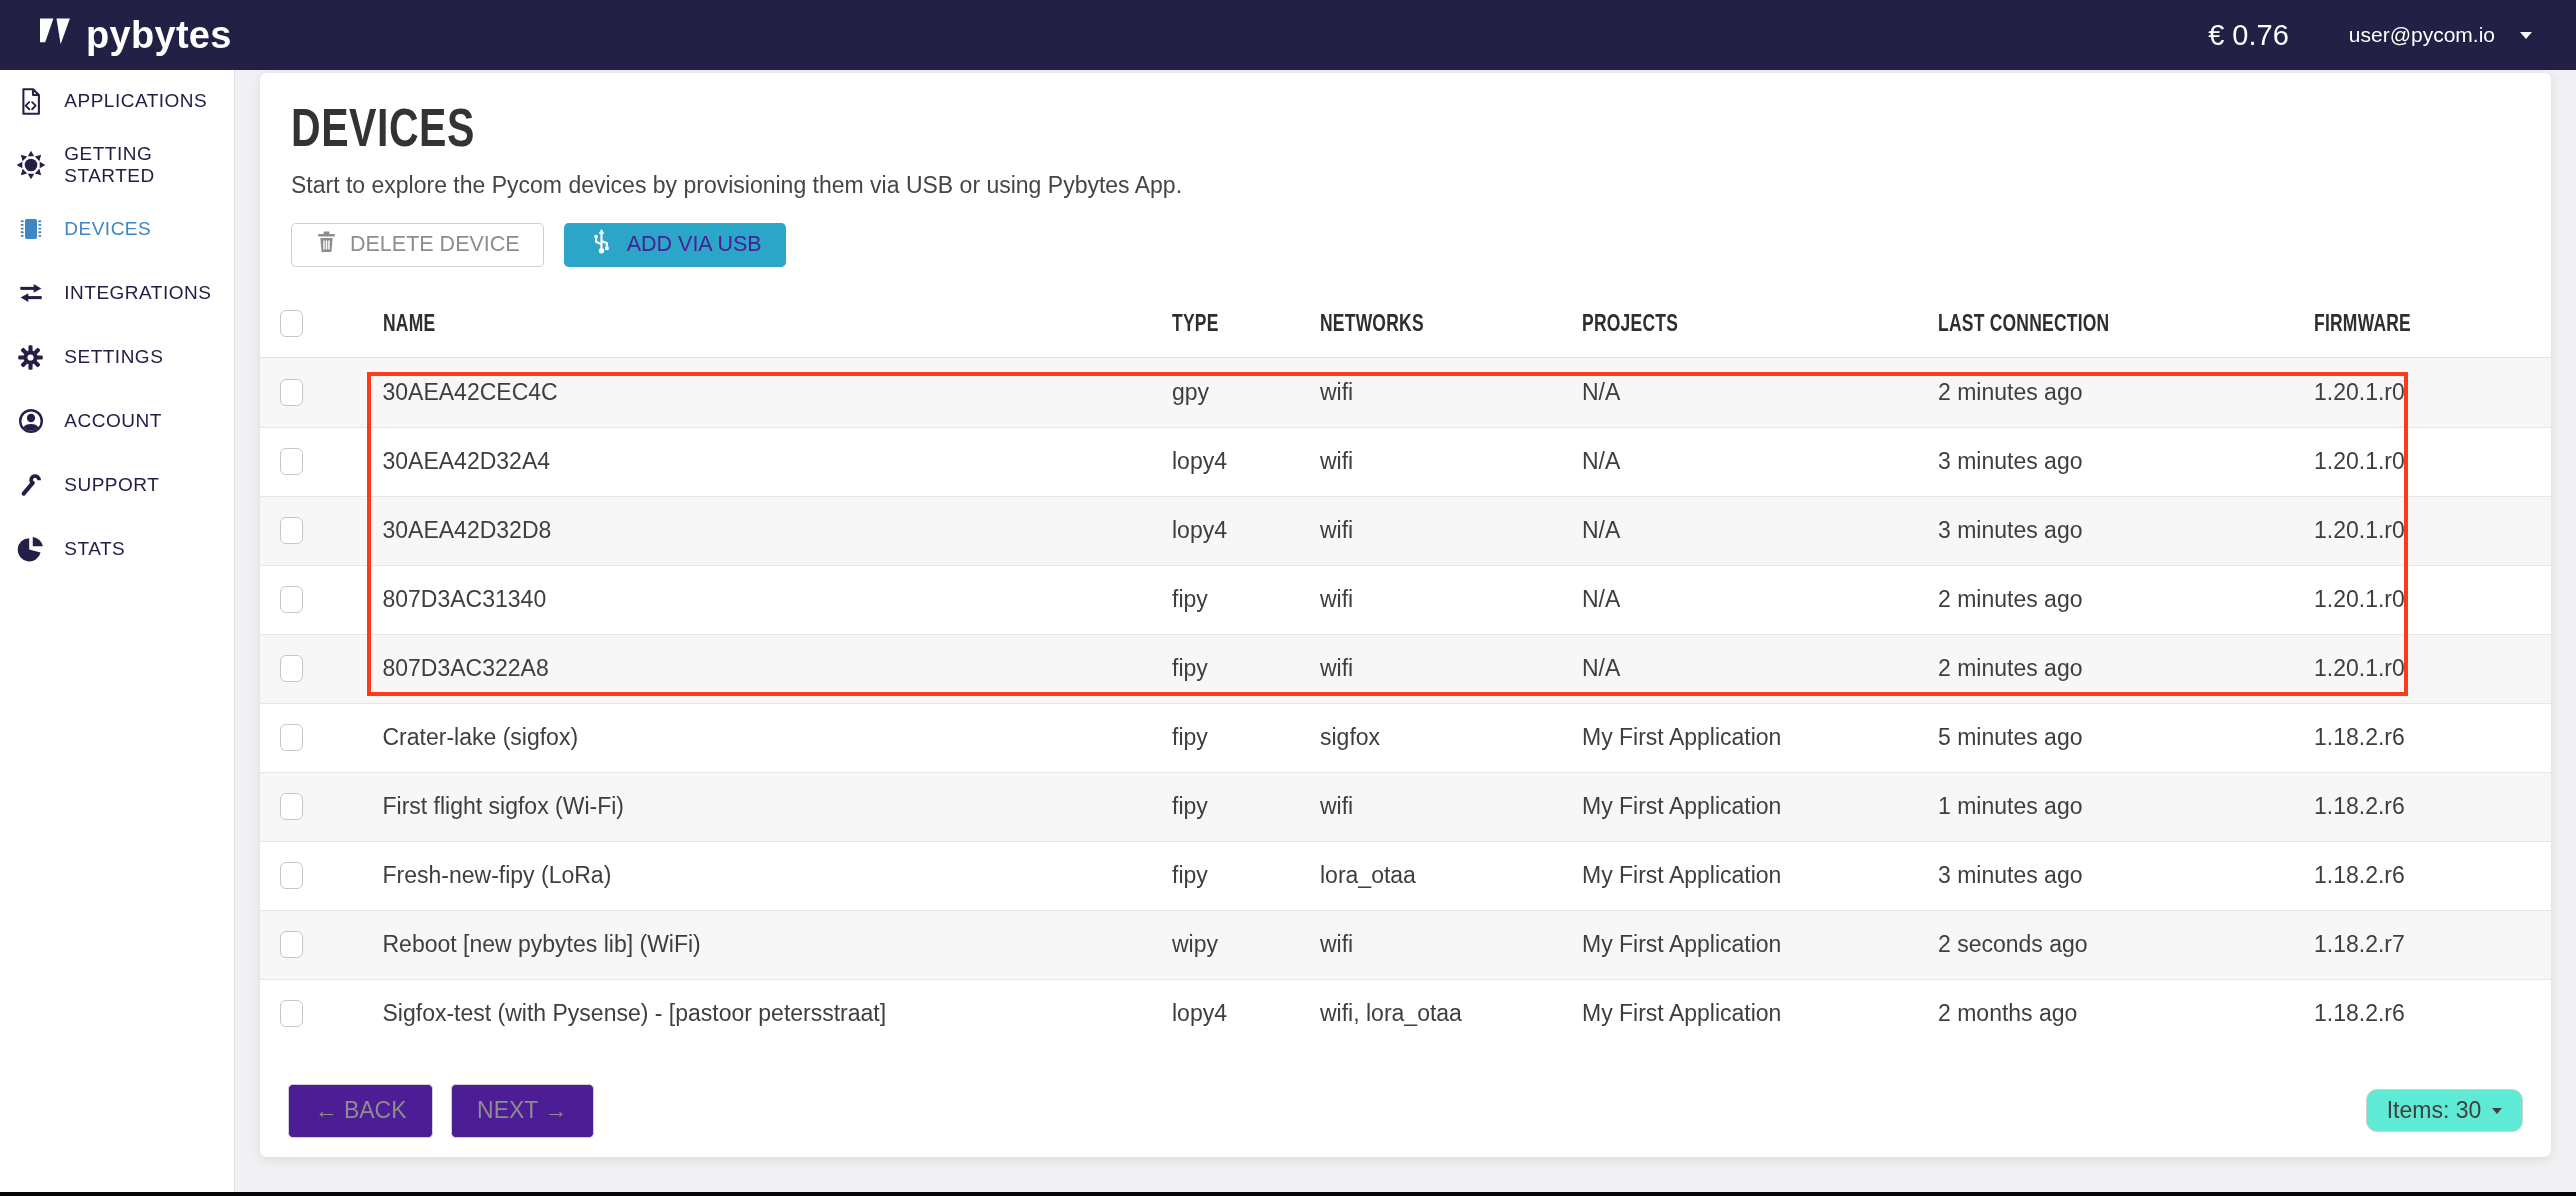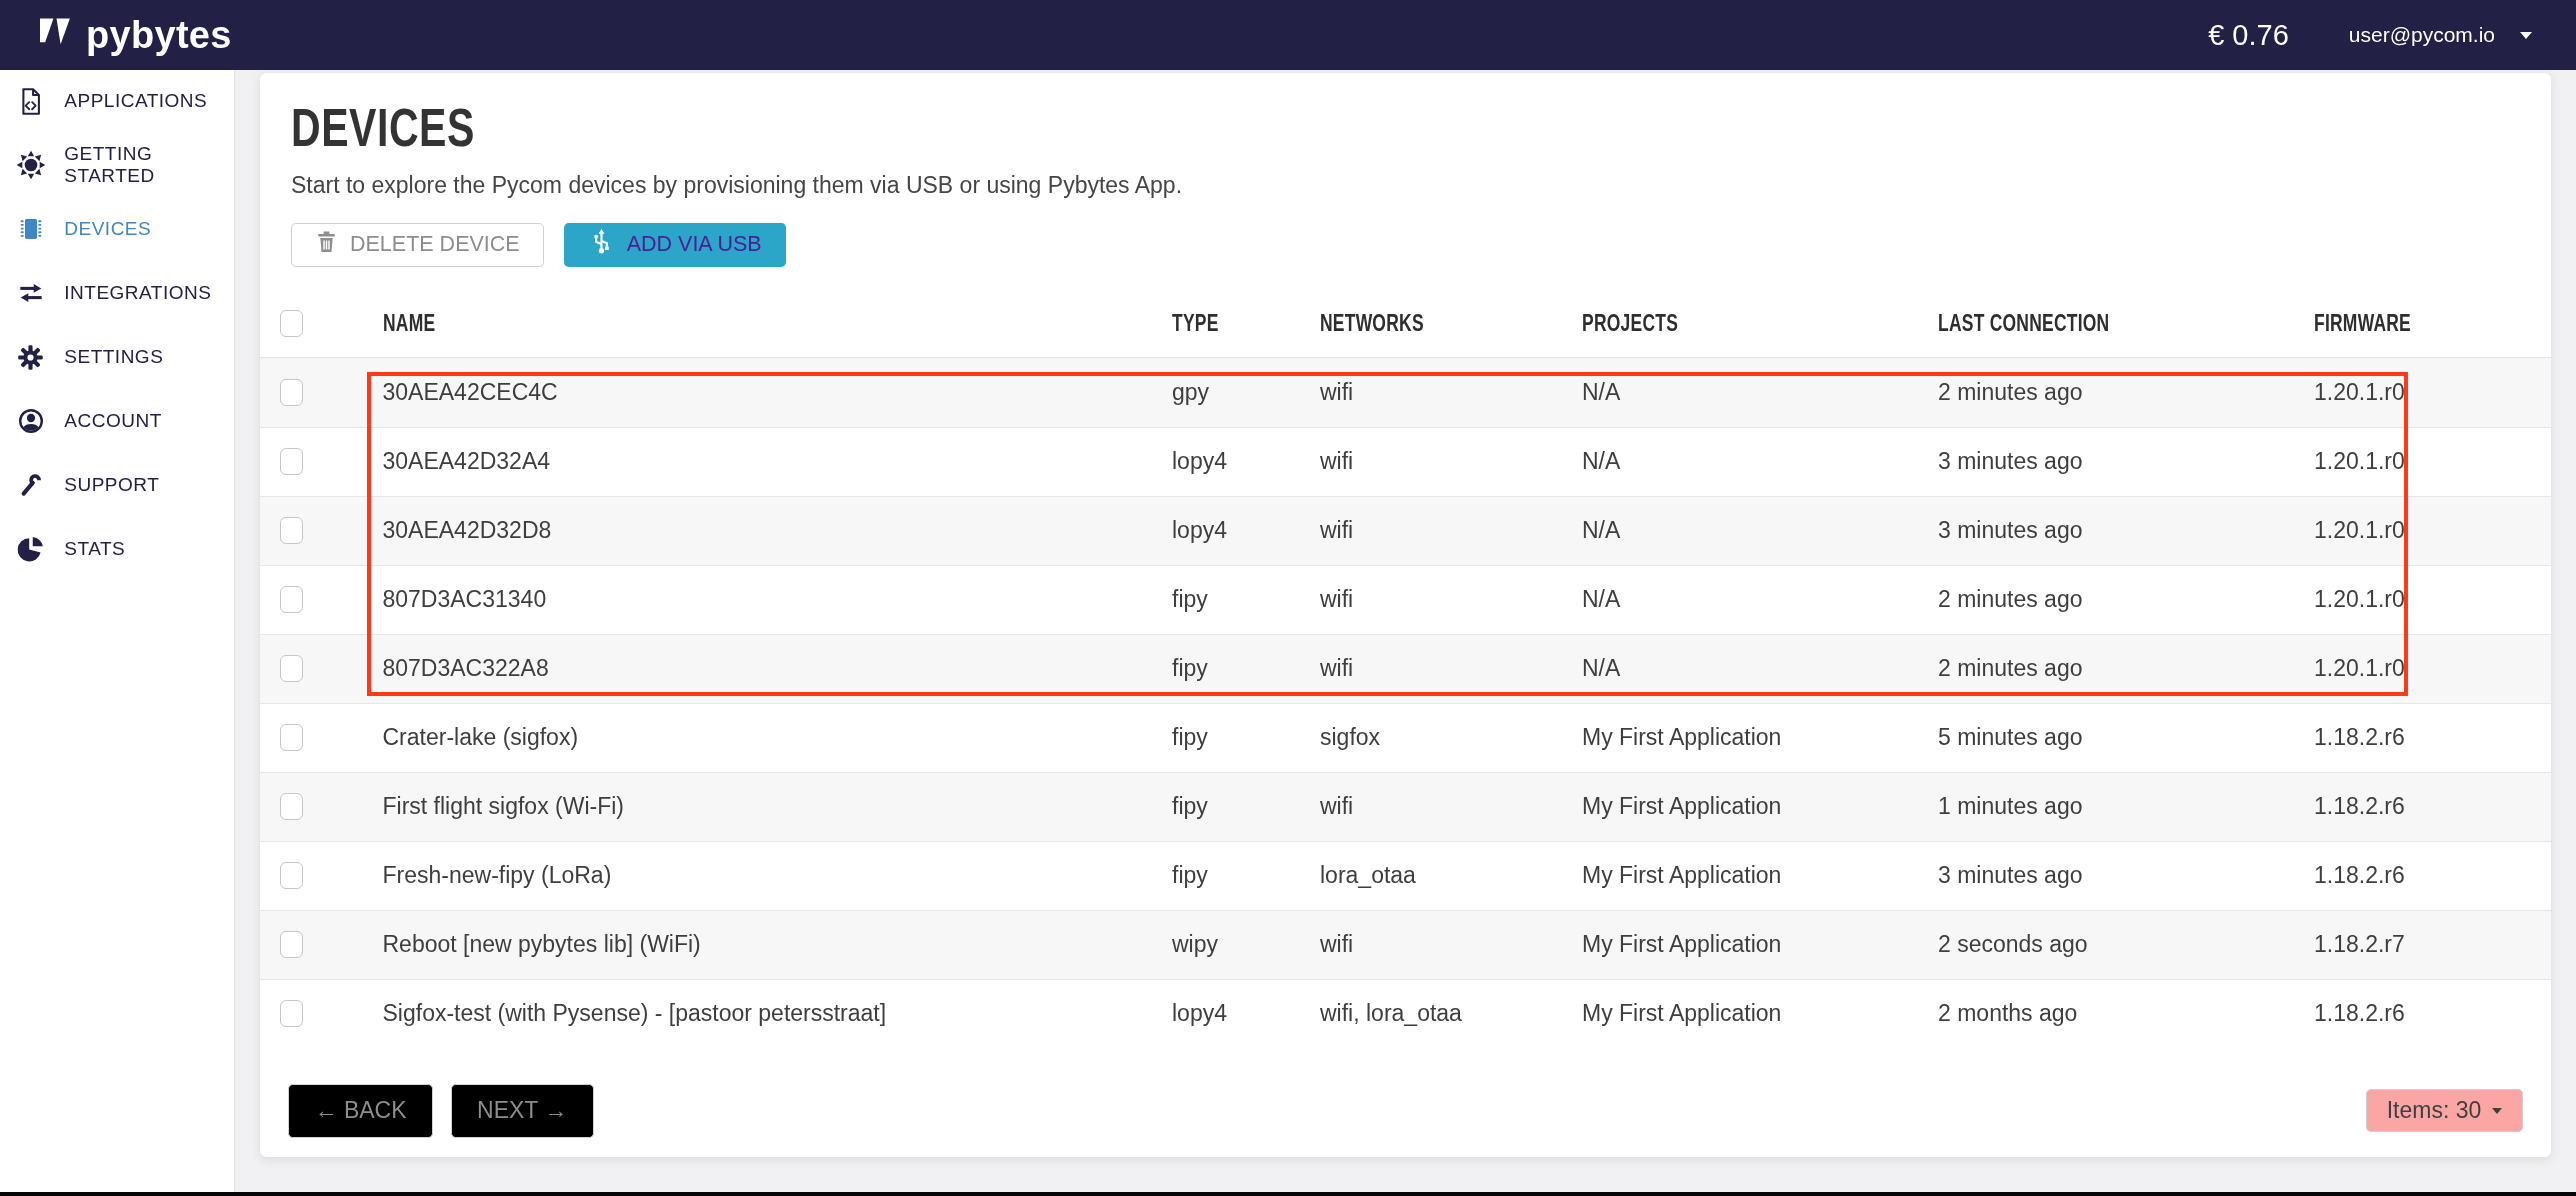--- a/index.html
+++ b/index.html
@@ -54,25 +54,25 @@
   .tbody .trow:not(:first-child) { border-top:1.3px solid #e7e7ea; }
   .cell-check { display:flex; align-items:center; padding-left:20px; }
   .cell-name { padding-left:21.5px; }
   input[type="checkbox"] { appearance:none; -webkit-appearance:none; width:23px; height:27px;
     border:1.7px solid #c6c6c9; border-radius:6px; background:#fff; cursor:pointer; }
   .redbox { position:absolute; left:107px; top:81px; width:2041px; height:324px;
     border:4.7px solid #ff3a1a; pointer-events:none; z-index:10; }
 
   
   .pagination { display:flex; align-items:center; margin-top:36px; padding:0 28px; }
-  .pg-btn { height:54px; padding:0 25.5px; background:#000000; border:1.3px solid #d2d2d2; border-radius:4.7px;
+  .pg-btn { height:54px; padding:0 25.5px; background:#4c1d95; border:1.3px solid #d2d2d2; border-radius:4.7px;
     color:#8d8d8d; font-size:23px; display:flex; align-items:center; cursor:pointer; }
   .pg-btn + .pg-btn { margin-left:17.5px; }
-  .items-btn { margin-left:auto; height:43px; padding:0 20px; background:#fca5a5; border:1.3px solid #cfcfcf;
-    border-radius:5px; color:#3f3f3f; font-size:23px; display:flex; align-items:center; gap:10.7px; cursor:pointer; }
+  .items-btn { margin-left:auto; height:43px; padding:0 20px; background:#5eead4; border:1.3px solid #cfcfcf;
+    border-radius:11px; color:#3f3f3f; font-size:23px; display:flex; align-items:center; gap:10.7px; cursor:pointer; }
   .caret-down-dark { width:0; height:0; border-left:5.4px solid transparent; border-right:5.4px solid transparent;
     border-top:6.7px solid #3f3f3f; display:inline-block; }
 
   .bottom-strip { position:absolute; left:0; bottom:0; width:2576px; height:4px; background:#060608; z-index:40; }
 </style>
 </head>
 <body>
 
 <header class="topbar">
   <div class="logo">

